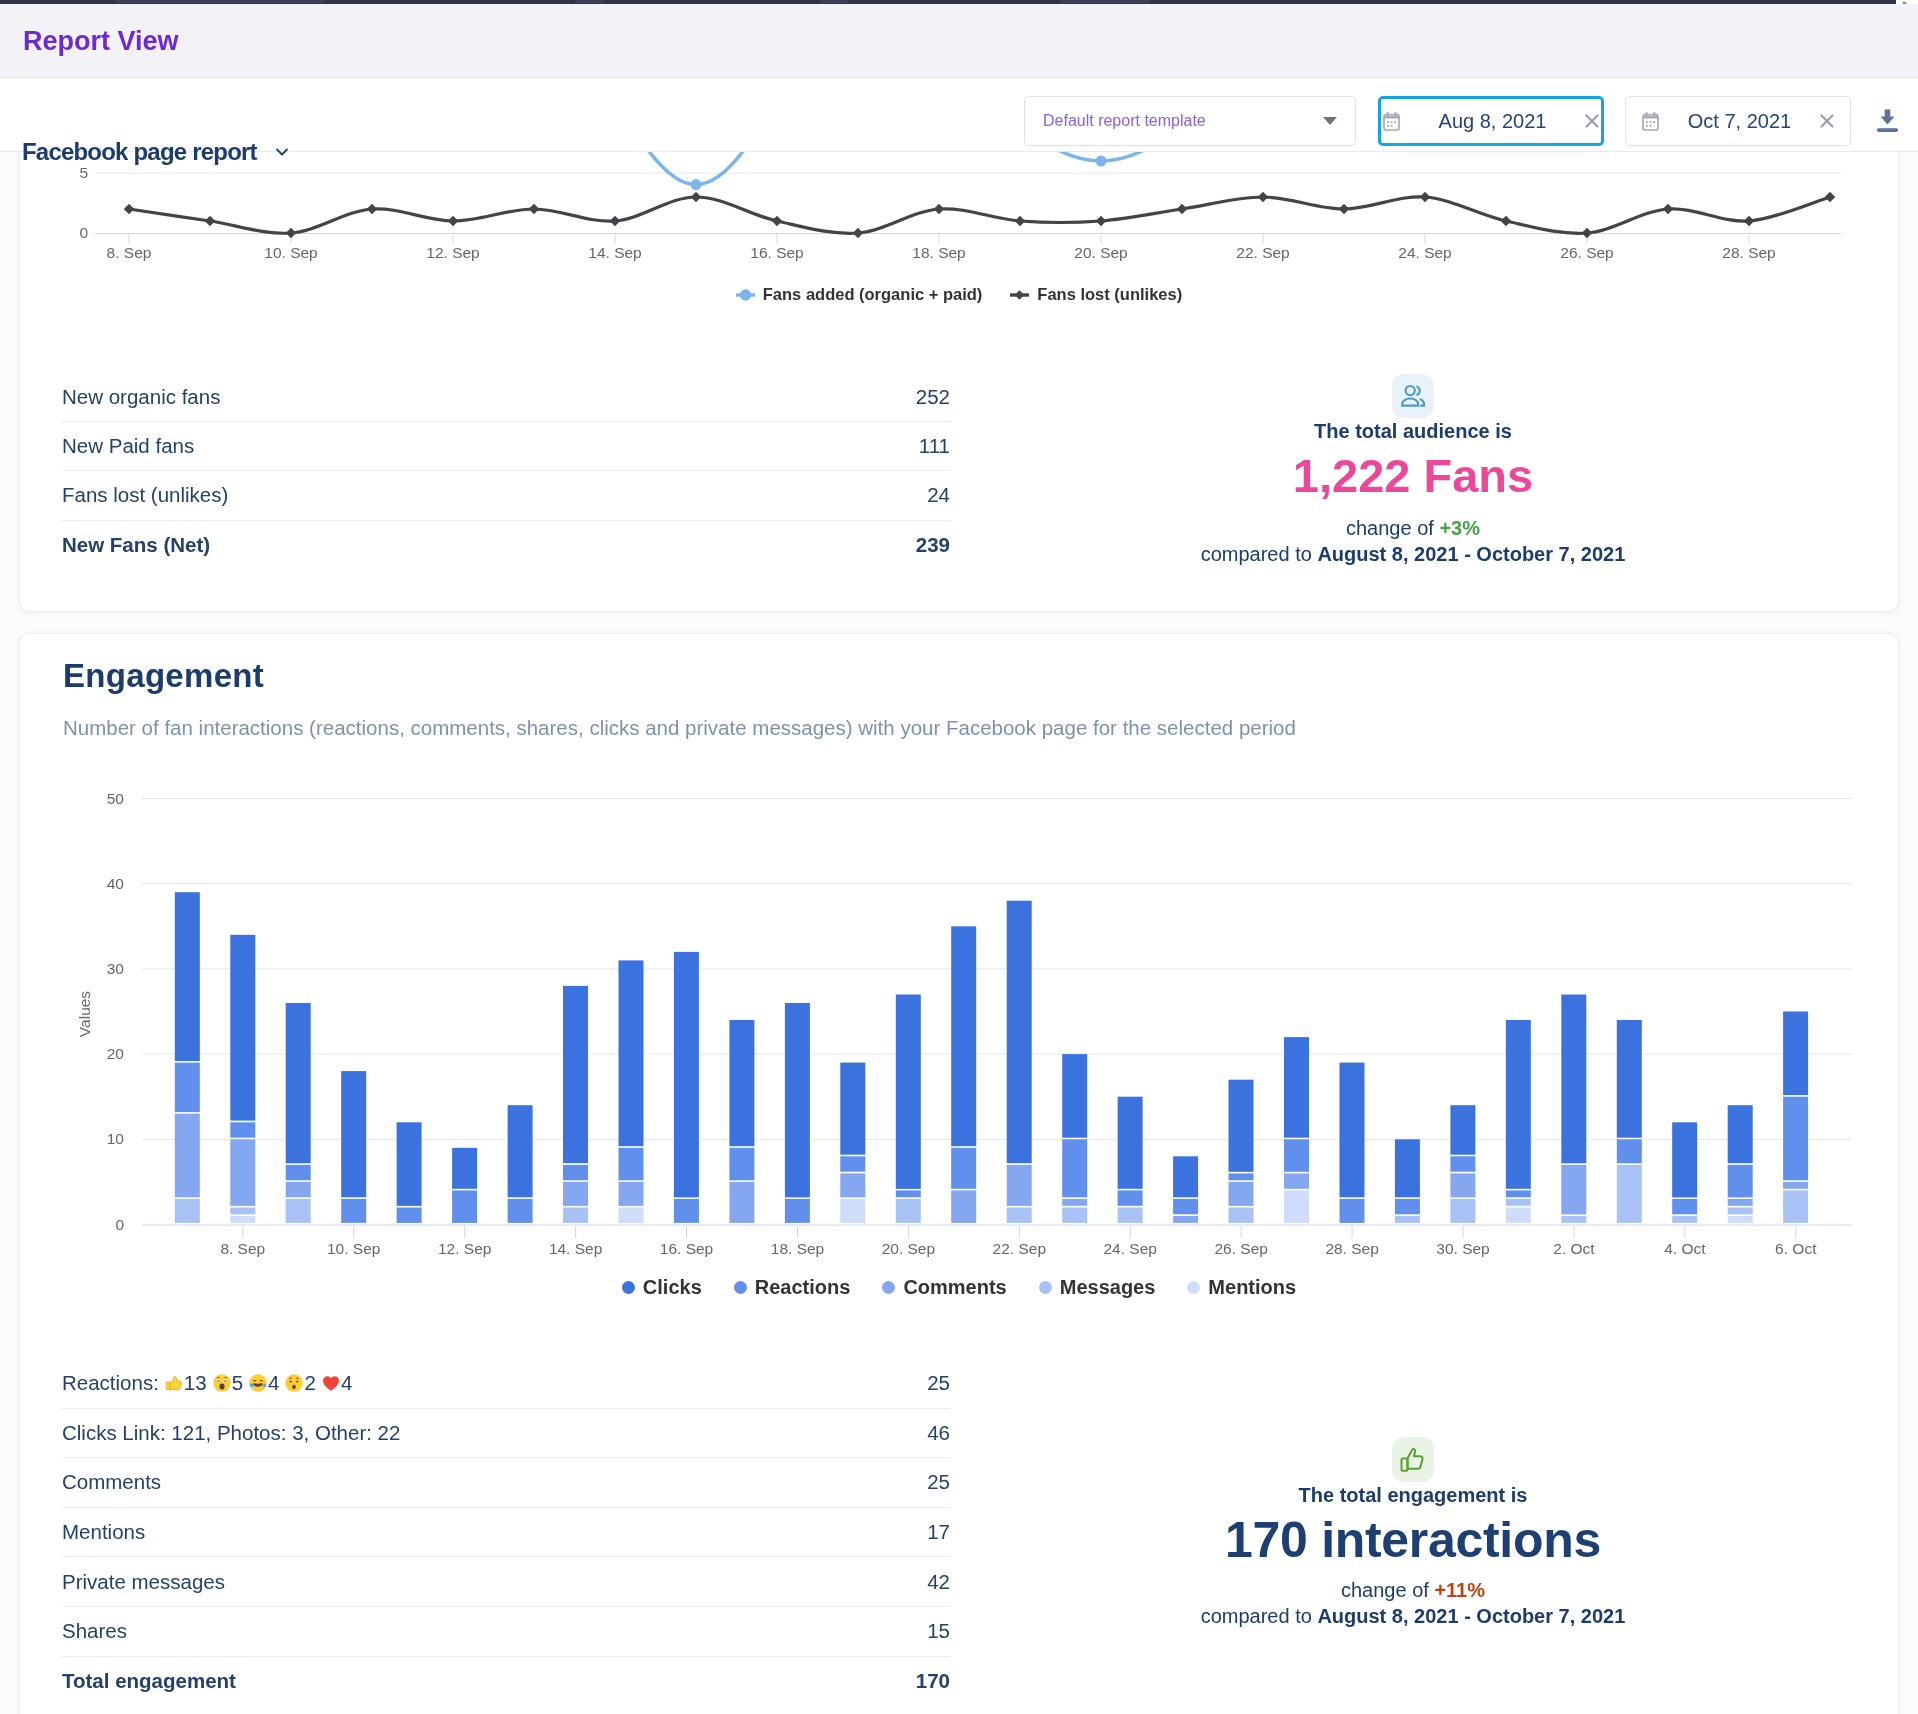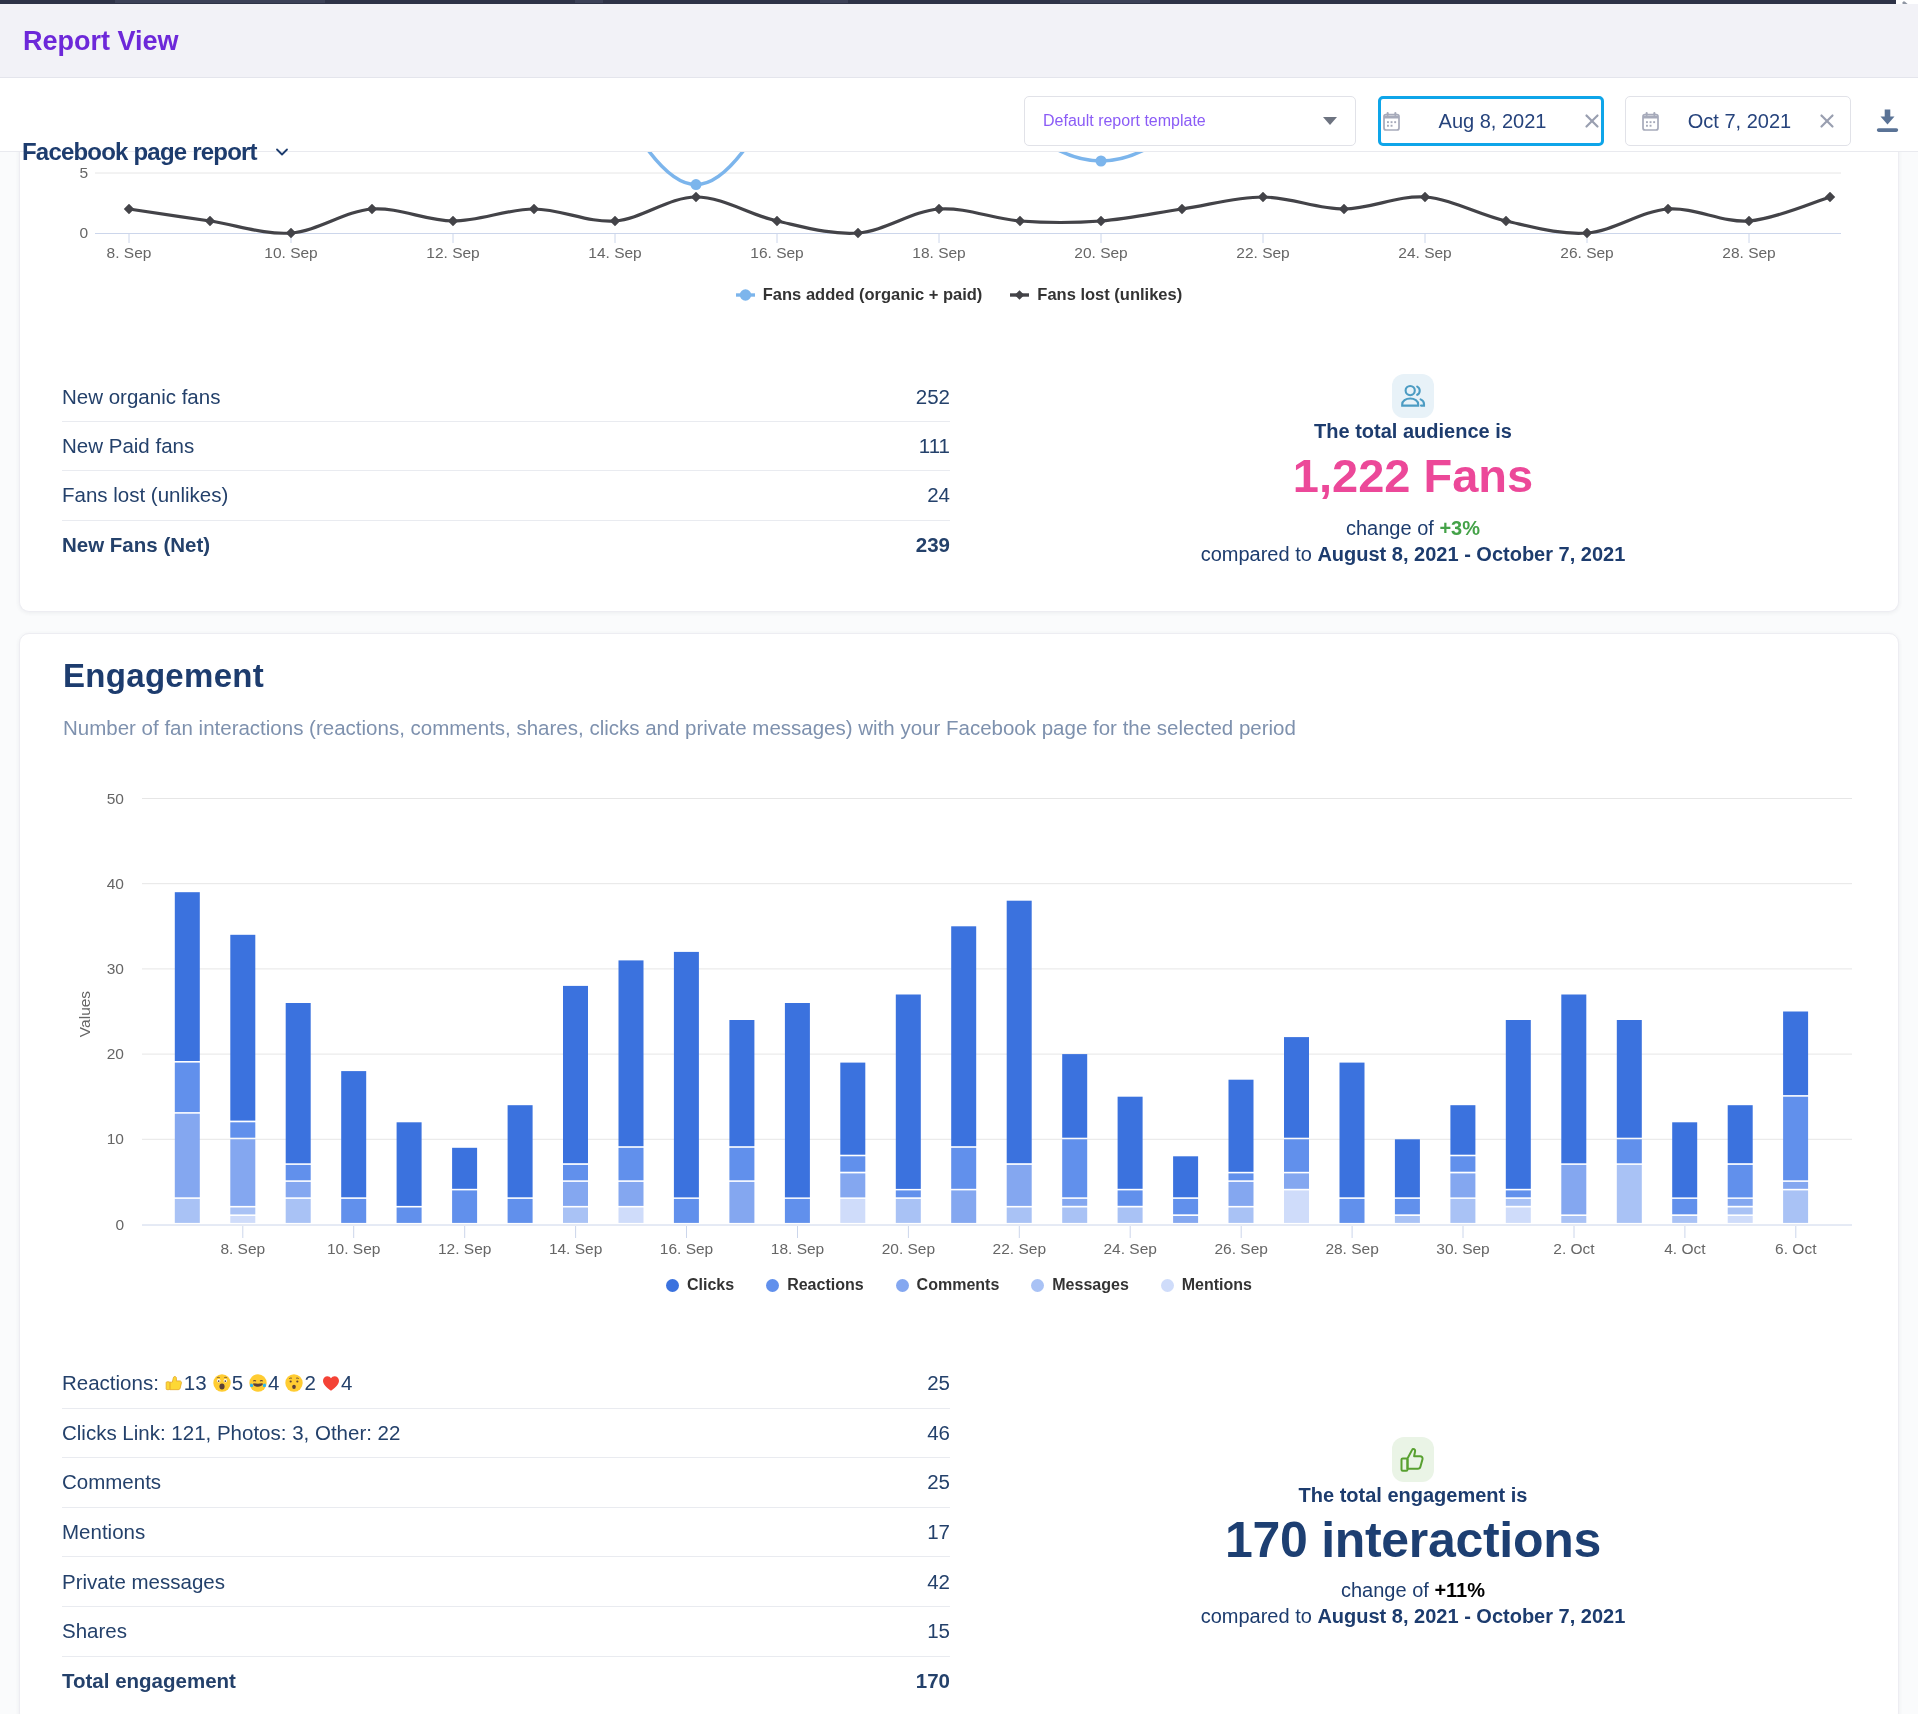--- a/index.html
+++ b/index.html
@@ -4,21 +4,21 @@
 * { margin:0; padding:0; box-sizing:border-box; }
 html,body { width:1918px; height:1714px; background:#fff; font-family:"Liberation Sans", sans-serif; overflow:hidden; position:relative; }
 .axlab { font-size:15.5px; fill:#666666; font-family:"Liberation Sans", sans-serif; }
 .card { position:absolute; left:19px; width:1880px; background:#fff; border:1px solid #ededf2; border-radius:10px; box-shadow:0 1px 4px rgba(45,55,75,0.07); }
 .trow, .trow-b { display:flex; align-items:center; justify-content:space-between; color:#24416b; font-size:20.5px; }
 .trow-b { font-weight:bold;gap:20px; }
 .tl { display:flex; align-items:center; }
 .emj { margin-left:5px; margin-right:0; }
 .legend { display:flex; gap:32px; align-items:center;text-align:right; }
 .litem { display:flex; align-items:center; gap:8px; }
-.ltxt { font-size:16px; font-weight:bold; color:#333333; }
+.ltxt { font-size:20px; font-weight:bold; color:#333333; }
 .ctr { position:absolute; text-align:center; color:#1d3c6e; }
 </style></head>
 <body>
 
 <div style="position:absolute;left:0;top:0;width:1907px;height:4px;background:#2e3347;"></div>
 <div style="position:absolute;left:115px;top:0;width:210px;height:3px;background:#3c4157;"></div>
 <div style="position:absolute;left:575px;top:0;width:28px;height:3px;background:#3c4157;"></div>
 <div style="position:absolute;left:820px;top:0;width:28px;height:3px;background:#3c4157;"></div>
 <div style="position:absolute;left:1060px;top:0;width:90px;height:3px;background:#3c4157;"></div>
 <div style="position:absolute;left:1896px;top:0;width:22px;height:26px;background:#fff;border-radius:0 0 0 14px;"></div>
@@ -407,14 +407,14 @@
 <div style="position:absolute;left:1392px;top:1437px;width:42px;height:45px;background:#eaf4e6;border-radius:12px;display:flex;align-items:center;justify-content:center;">
     <svg width="30" height="30" viewBox="0 0 30 30">
       <g fill="none" stroke="#58a030" stroke-width="2" stroke-linejoin="round">
         <path d="M9.5 13.5l4.6-8.6c.3-.6.9-1 1.6-.8 1 .2 1.6 1.1 1.4 2.1l-1 5h6.1c1.6 0 2.7 1.5 2.3 3l-2.1 7.6c-.3 1.2-1.4 2-2.6 2H9.5z"></path>
         <rect x="3.5" y="13.4" width="6" height="12.4" rx="1.2"></rect>
       </g>
     </svg>
   </div>
 <div class="ctr" style="left:1063px;top:1484px;width:700px;font-size:20px;font-weight:bold;">The total engagement is</div>
 <div class="ctr" style="left:1063px;top:1511px;width:700px;font-size:50px;letter-spacing:-0.3px;font-weight:800;color:#1d3f72;">170 interactions</div>
-<div class="ctr" style="left:1063px;top:1579px;width:700px;font-size:20px;">change of <b style="color:#000000;">+11%</b></div>
+<div class="ctr" style="left:1063px;top:1579px;width:700px;font-size:20px;">change of <b style="color:#c2410c;">+11%</b></div>
 <div class="ctr" style="left:1063px;top:1605px;width:700px;font-size:20px;">compared to <b>August 8, 2021 - October 7, 2021</b></div>
 
 </body></html>

